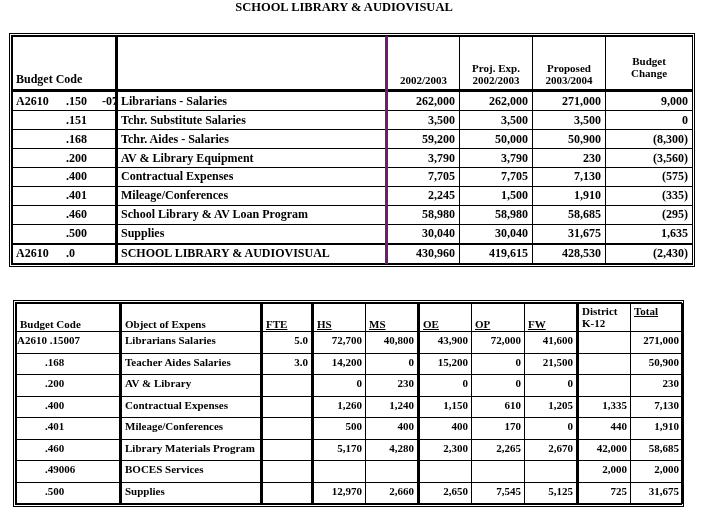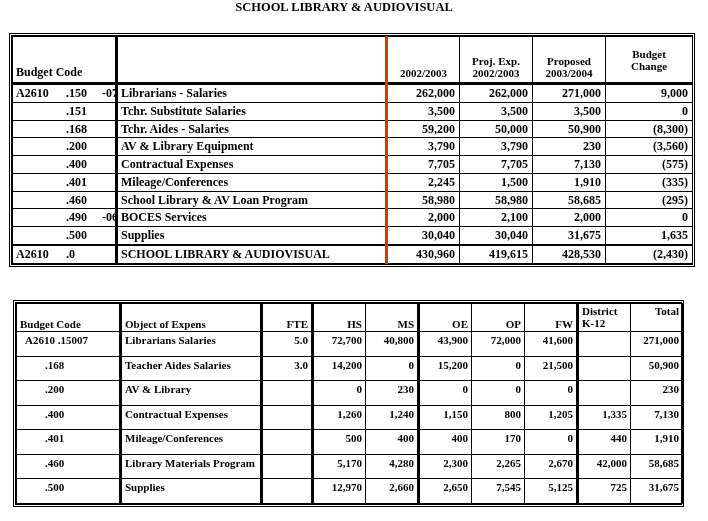--- a/index.html
+++ b/index.html
@@ -6,39 +6,39 @@
   body { width:708px; height:521px; position:relative; overflow:hidden;
          font-family:"Liberation Serif", "DejaVu Serif", serif; color:#000; font-weight:bold; }
   .title { position:absolute; top:0; left:0; width:688px; text-align:center; font-size:12.5px; line-height:14px; }
   
   .t1 { position:absolute; left:9px; top:33px; width:686px; height:234px;
         border:3px double #000; border-left-width:3px; box-sizing:border-box; }
   .t1 table { border-collapse:collapse; width:100%; height:100%; table-layout:fixed; }
   .t1 td { border:1px solid #000; padding:0 3px; font-size:12px; line-height:13px; white-space:nowrap; }
   .t1 .hdr td { height:31px; vertical-align:bottom; padding-bottom:3px; }
   .t1 .hdr td.num { text-align:center; font-size:11px; line-height:12px; }
-  .t1 .hdr td.numtop { vertical-align:top; padding-top:11px; }
+  .t1 .hdr td.numtop { vertical-align:top; padding-top:18px; }
   .t1 .hdr { border-bottom:3px solid #000; }
   .t1 .total td { border-top:2px solid #000; }
   .t1 td.code { border-right:3px solid #000; }
-  .t1 td.desc { border-right:3px solid #c2410c; }
+  .t1 td.desc { border-right:3px solid #701a75; }
   .t1 td.r { text-align:right; padding-right:4px;margin-left:32px; }
   .t1 td.bc { border-right:3px solid #000; }
   .code span { display:inline-block; }
   .c1 { width:50px; } .c2 { width:36px; } .c3 { width:26px; }
   
   .t2 { position:absolute; left:13px; top:300px; width:671px; height:207px;
         border:3px double #000; box-sizing:border-box; }
   .t2 table { border-collapse:collapse; width:100%; height:100%; table-layout:fixed; }
   .t2 td { border:1px solid #000; padding:0 3px; font-size:11px; line-height:12px; vertical-align:top; padding-top:2px; white-space:nowrap; }
   .t2 td.thick { border-right:3px solid #000; }
   .t2 td.r { text-align:right; }
   .t2 .hdr td { height:24px; vertical-align:bottom; padding-bottom:1px; }
   .t2 .hdr td.top { vertical-align:top; padding-top:1px; }
-  .t2 td.ctr { text-align:right; }
+  .t2 td.ctr { text-align:left;text-decoration:underline; }
   .t2 td.wrap { white-space:normal; }
 </style>
 </head>
 <body>
 
 <div class="title">SCHOOL LIBRARY &amp; AUDIOVISUAL</div>
 
 <div class="t1">
   <table>
     <colgroup>
@@ -108,28 +108,20 @@
         </tr>
         <tr>
           <td class="code"><span class="c1"></span><span class="c2">.460</span><span class="c3"></span></td>
           <td class="desc">School Library &amp; AV Loan Program</td>
           <td class="r">58,980</td>
           <td class="r">58,980</td>
           <td class="r">58,685</td>
           <td class="r">(295)</td>
         </tr>
         <tr>
-          <td class="code"><span class="c1"></span><span class="c2">.490</span><span class="c3">-06</span></td>
-          <td class="desc">BOCES Services</td>
-          <td class="r">2,000</td>
-          <td class="r">2,100</td>
-          <td class="r">2,000</td>
-          <td class="r">0</td>
-        </tr>
-        <tr>
           <td class="code"><span class="c1"></span><span class="c2">.500</span><span class="c3"></span></td>
           <td class="desc">Supplies</td>
           <td class="r">30,040</td>
           <td class="r">30,040</td>
           <td class="r">31,675</td>
           <td class="r">1,635</td>
         </tr>
         <tr class="total">
           <td class="code"><span class="c1">A2610</span><span class="c2">.0</span><span class="c3"></span></td>
           <td class="desc">SCHOOL LIBRARY &amp; AUDIOVISUAL</td>
@@ -163,21 +155,21 @@
         <td class="thick ctr">FTE</td>
         <td class="ctr">HS</td>
         <td class="thick ctr">MS</td>
         <td class="ctr">OE</td>
         <td class="ctr">OP</td>
         <td class="thick ctr">FW</td>
         <td class="top"><span>District</span><br><span>K-12</span></td>
         <td class="top ctr">Total</td>
       </tr>
     <tr>
-          <td class="thick" style="padding-left:8px">A2610 .15007</td>
+          <td class="thick" style="padding-left:0">A2610 .15007</td>
           <td class="thick wrap">Librarians Salaries</td>
           <td class="thick r">5.0</td>
           <td class="r">72,700</td>
           <td class="thick r">40,800</td>
           <td class="r">43,900</td>
           <td class="r">72,000</td>
           <td class="thick r">41,600</td>
           <td class="r"></td>
           <td class="r">271,000</td>
         </tr>
@@ -205,21 +197,21 @@
           <td class="r"></td>
           <td class="r">230</td>
         </tr>
         <tr>
           <td class="thick" style="padding-left:28px">.400</td>
           <td class="thick wrap">Contractual Expenses</td>
           <td class="thick r"></td>
           <td class="r">1,260</td>
           <td class="thick r">1,240</td>
           <td class="r">1,150</td>
-          <td class="r">800</td>
+          <td class="r">610</td>
           <td class="thick r">1,205</td>
           <td class="r">1,335</td>
           <td class="r">7,130</td>
         </tr>
         <tr>
           <td class="thick" style="padding-left:28px">.401</td>
           <td class="thick wrap">Mileage/Conferences</td>
           <td class="thick r"></td>
           <td class="r">500</td>
           <td class="thick r">400</td>
@@ -235,20 +227,32 @@
           <td class="thick r"></td>
           <td class="r">5,170</td>
           <td class="thick r">4,280</td>
           <td class="r">2,300</td>
           <td class="r">2,265</td>
           <td class="thick r">2,670</td>
           <td class="r">42,000</td>
           <td class="r">58,685</td>
         </tr>
         <tr>
+          <td class="thick" style="padding-left:28px">.49006</td>
+          <td class="thick wrap">BOCES Services</td>
+          <td class="thick r"></td>
+          <td class="r"></td>
+          <td class="thick r"></td>
+          <td class="r"></td>
+          <td class="r"></td>
+          <td class="thick r"></td>
+          <td class="r">2,000</td>
+          <td class="r">2,000</td>
+        </tr>
+        <tr>
           <td class="thick" style="padding-left:28px">.500</td>
           <td class="thick wrap">Supplies</td>
           <td class="thick r"></td>
           <td class="r">12,970</td>
           <td class="thick r">2,660</td>
           <td class="r">2,650</td>
           <td class="r">7,545</td>
           <td class="thick r">5,125</td>
           <td class="r">725</td>
           <td class="r">31,675</td>

